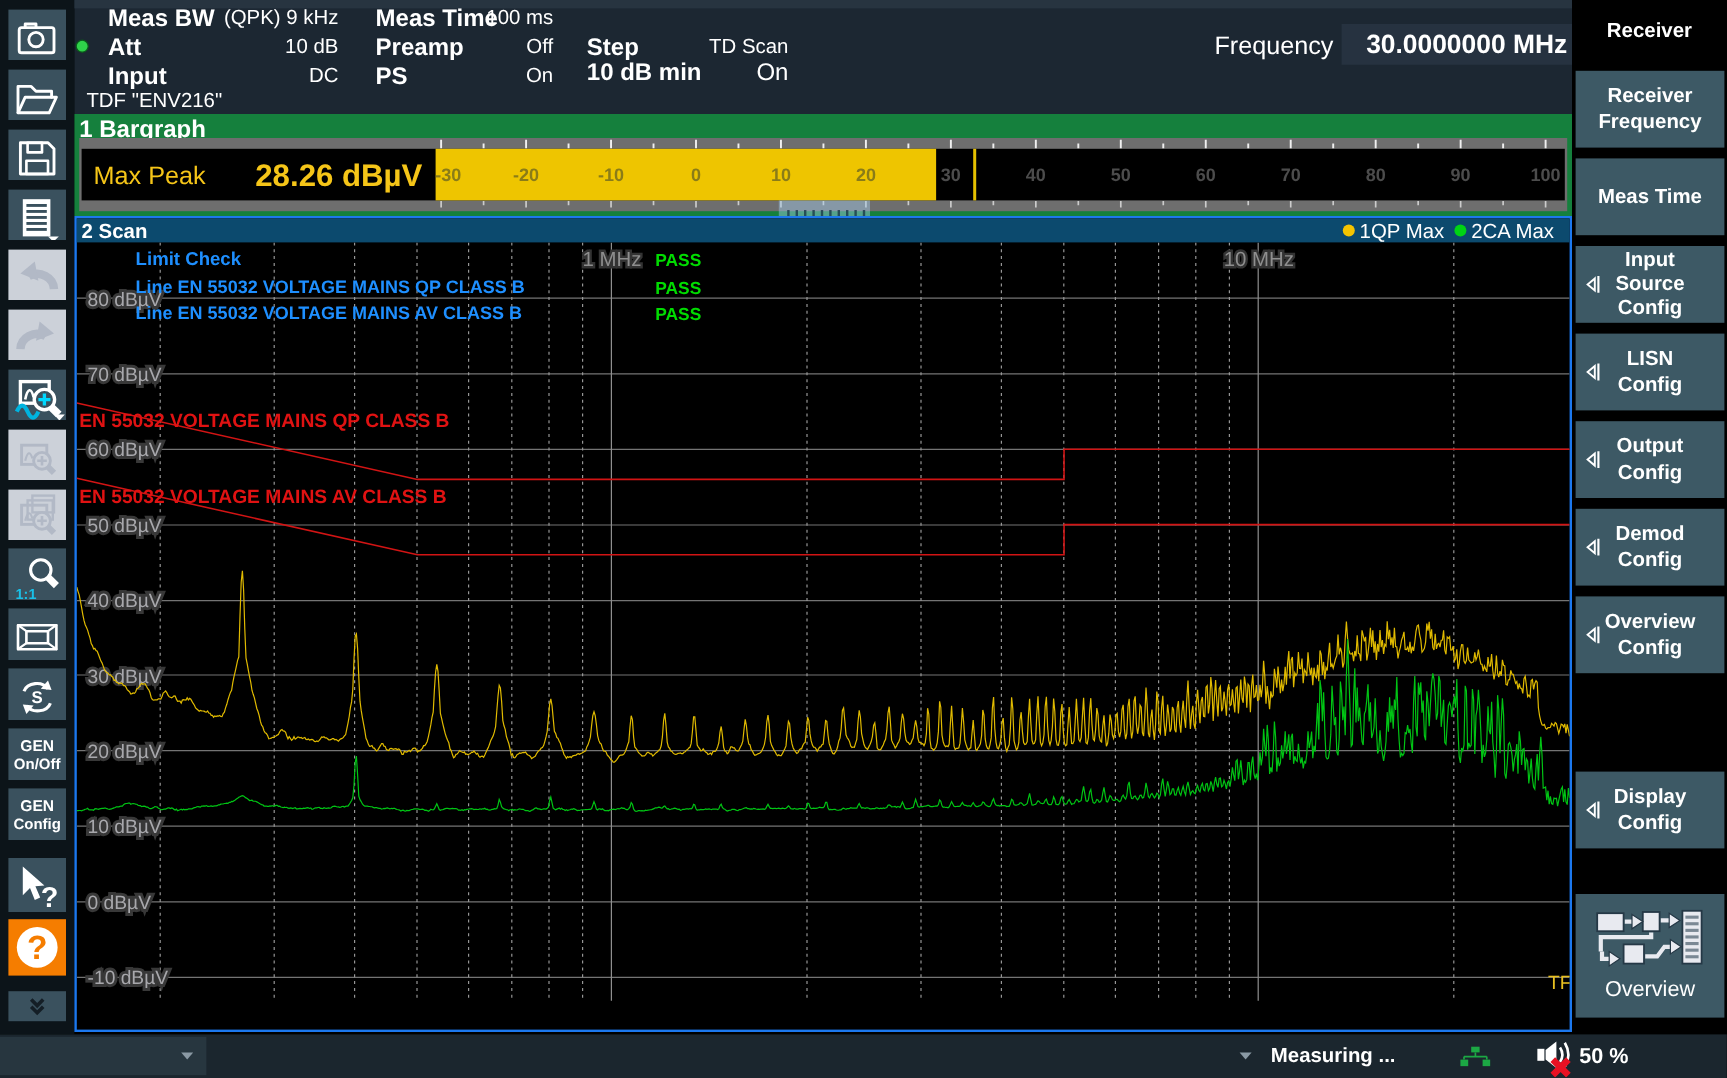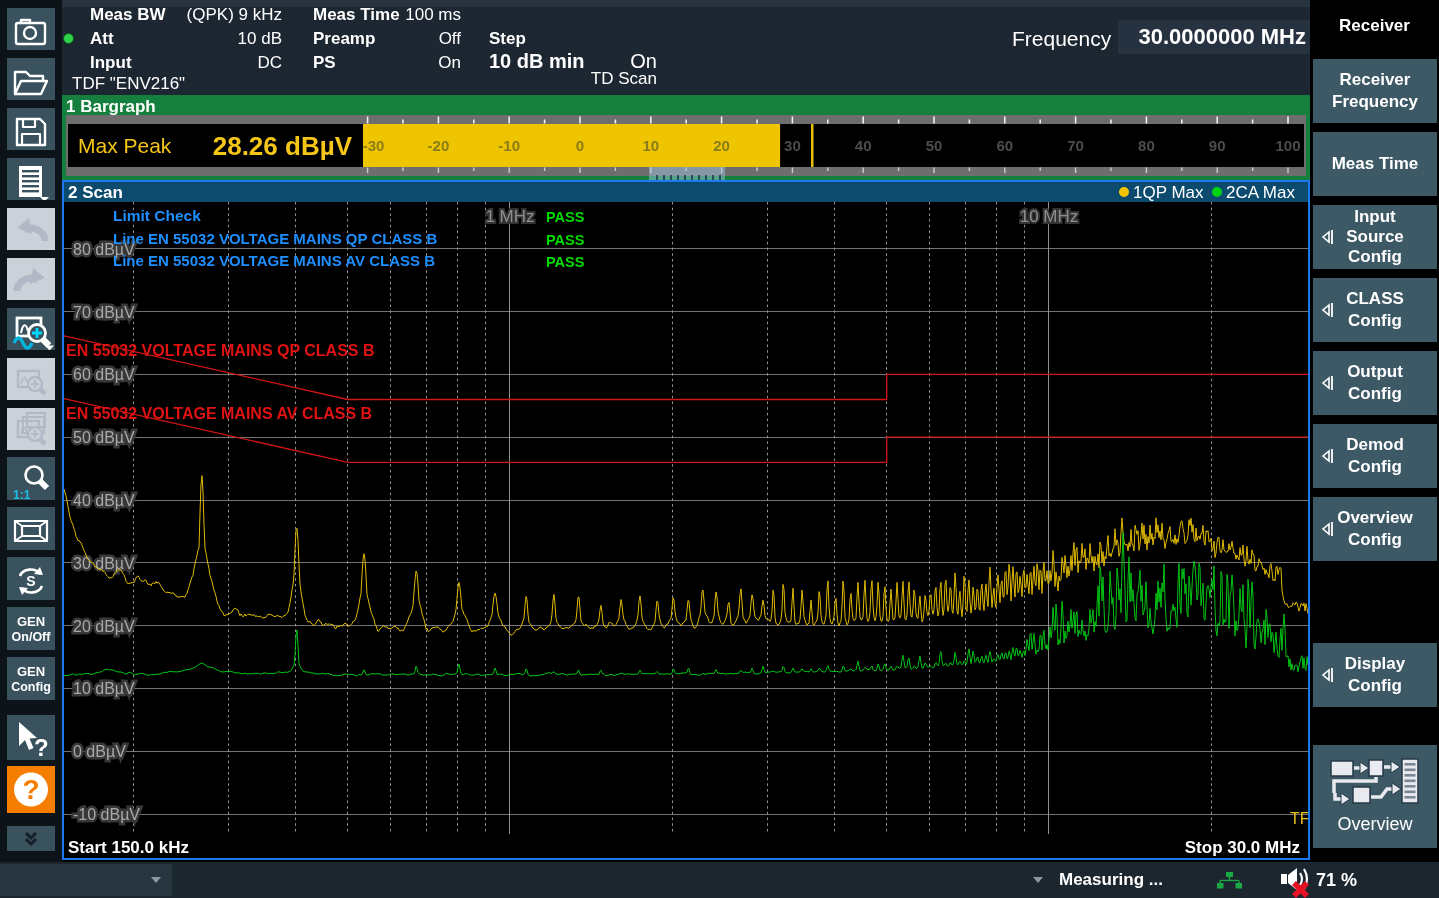--- a/index.html
+++ b/index.html
@@ -1,20 +1,20 @@
 <!DOCTYPE html>
 <html><head><meta charset="utf-8">
 <style>
 * { margin:0; padding:0; box-sizing:border-box; }
 html,body { width:1439px; height:898px; background:#000; overflow:hidden;
   font-family:"Liberation Sans", sans-serif; }
 .abs { position:absolute; }
 #toolbar { position:absolute; left:0; top:0; width:62px; height:862px; background:#0c1419; }
 #header { position:absolute; left:62px; top:0; width:1248px; height:95px; background:#1c2732; color:#fff; }
-.hl { position:absolute; font-size:17px; font-weight:bold; white-space:pre; }
+.hl { position:absolute; font-size:20px; font-weight:bold; white-space:pre; }
 .hv { position:absolute; font-size:17px; white-space:pre; }
 #strip { position:absolute; left:62px; top:95px; width:1248px; height:85px; background:#15803d; }
 #scanwin { position:absolute; left:62px; top:180px; width:1248px; height:680px; background:#000;
   border:2px solid #1c78ee; }
 #scantitle { position:absolute; left:0; top:0; width:1244px; height:20px; background:#0c4a6e; color:#fff; }
 #scanbot { position:absolute; left:0; top:654px; width:1244px; height:22px; background:#000; color:#fff;
   font-size:17px; font-weight:bold; }
 .axlab { font-size:16px; fill:#a8a8ac; stroke:#383838; stroke-width:5px; paint-order:stroke; }
 .fzlab { font-size:17px; fill:#8e8e8e; stroke:#333; stroke-width:4px; paint-order:stroke; }
 #sidebar { position:absolute; left:1310px; top:0; width:129px; height:862px; background:#000; }
@@ -128,21 +128,21 @@
   <div class="hv" style="left:0px;top:29px;width:220px;text-align:right;">10 dB</div>
   <div class="hl" style="left:28px;top:53px;">Input</div>
   <div class="hv" style="left:0px;top:53px;width:220px;text-align:right;">DC</div>
   <div class="hl" style="left:251px;top:5px;">Meas Time</div>
   <div class="hv" style="left:250px;top:5px;width:149px;text-align:right;">100 ms</div>
   <div class="hl" style="left:251px;top:29px;">Preamp</div>
   <div class="hv" style="left:250px;top:29px;width:149px;text-align:right;">Off</div>
   <div class="hl" style="left:251px;top:53px;">PS</div>
   <div class="hv" style="left:250px;top:53px;width:149px;text-align:right;">On</div>
   <div class="hl" style="left:427px;top:29px;">Step</div>
-  <div class="hv" style="left:430px;top:29px;width:165px;text-align:right;margin-top:40px;">TD Scan</div>
+  <div class="hv" style="left:430px;top:29px;width:165px;text-align:right;">TD Scan</div>
   <div class="hl" style="left:427px;top:50px;font-size:20px;">10 dB min</div>
   <div class="hv" style="left:430px;top:50px;width:165px;text-align:right;font-size:20px;">On</div>
   <div class="hv" style="left:10px;top:74px;">TDF "ENV216"</div>
   <div class="hv" style="left:950px;top:27px;font-size:21px;">Frequency</div>
   <div style="position:absolute;left:1056px;top:20px;width:194px;height:34px;background:#263240"></div>
   <div class="hl" style="left:1056px;top:24px;width:188px;text-align:right;font-size:22px;">30.0000000 MHz</div>
 </div>
 
 <div id="strip">
   <div class="hl" style="left:4px;top:2px;color:#fff;">1 Bargraph</div>
@@ -292,24 +292,20 @@
     <text x="113" y="244" font-size="15" font-weight="bold" fill="#1e8fff">Line EN 55032 VOLTAGE MAINS QP CLASS B</text>
     <text x="546" y="245" font-size="14.5" font-weight="bold" fill="#00dc00">PASS</text>
     <text x="113" y="266" font-size="15" font-weight="bold" fill="#1e8fff">Line EN 55032 VOLTAGE MAINS AV CLASS B</text>
     <text x="546" y="267" font-size="14.5" font-weight="bold" fill="#00dc00">PASS</text>
     <text x="66" y="356" font-size="16" font-weight="bold" fill="#e01212">EN 55032 VOLTAGE MAINS QP CLASS B</text>
     <text x="66" y="419" font-size="16" font-weight="bold" fill="#e01212">EN 55032 VOLTAGE MAINS AV CLASS B</text>
     <text x="1290" y="824" font-size="16" fill="#e8c020">TF</text>
     <path d="M64,489.2L65,492.8L66,495.7L67,500.9L68,506.4L69,512.1L70,517.0L71,520.6L72,522.8L73,525.1L74,528.7L75,531.6L76,536.3L77,538.0L78,540.8L79,540.3L80,542.2L81,542.7L82,545.2L83,547.9L84,550.7L85,552.4L86,555.1L87,557.8L88,559.4L89,560.5L90,560.8L91,562.5L92,562.3L93,563.5L94,564.3L95,566.9L96,566.7L97,568.5L98,568.8L99,569.8L100,569.6L101,569.1L102,569.7L103,571.4L104,571.4L105,572.6L106,574.7L107,575.6L108,576.6L109,578.3L110,578.0L111,577.5L112,577.8L113,576.7L114,573.9L115,573.5L116,572.5L117,570.4L118,569.4L119,570.2L120,569.8L121,569.9L122,571.9L123,573.6L124,574.9L125,577.3L126,581.2L127,582.9L128,583.5L129,583.2L130,583.3L131,583.2L132,582.4L133,582.4L134,582.5L135,580.4L136,577.6L137,576.8L138,575.8L139,577.2L140,579.3L141,580.7L142,581.0L143,581.5L144,580.8L145,579.9L146,580.1L147,582.6L148,584.4L149,584.3L150,584.3L151,585.9L152,583.4L153,583.0L154,583.3L155,583.4L156,581.5L157,583.3L158,582.0L159,582.7L160,584.5L161,586.2L162,587.7L163,589.9L164,590.8L165,591.7L166,592.7L167,592.0L168,592.4L169,592.5L170,592.6L171,593.2L172,593.4L173,592.5L174,594.2L175,594.4L176,596.1L177,596.1L178,597.7L179,596.6L180,597.1L181,596.6L182,596.7L183,596.2L184,597.1L185,597.2L186,594.6L187,593.5L188,589.7L189,586.9L190,583.1L191,579.9L192,577.0L193,575.3L194,568.8L195,563.8L196,559.6L197,555.1L198,550.3L199,547.5L200,513.1L201,485.0L202,475.6L203,491.6L204,524.3L205,548.2L206,553.2L207,558.8L208,564.1L209,568.8L210,575.4L211,578.6L212,581.5L213,586.0L214,590.4L215,592.9L216,596.4L217,601.2L218,604.3L219,605.6L220,608.9L221,610.7L222,611.3L223,612.9L224,615.6L225,615.4L226,615.1L227,614.4L228,614.6L229,613.8L230,613.4L231,612.6L232,612.1L233,610.0L234,608.6L235,608.0L236,609.1L237,609.3L238,610.2L239,613.3L240,615.7L241,613.9L242,615.3L243,616.9L244,615.9L245,613.9L246,616.0L247,615.3L248,614.2L249,614.2L250,614.9L251,614.6L252,615.5L253,615.0L254,614.6L255,616.2L256,616.3L257,615.8L258,616.8L259,616.4L260,616.2L261,616.6L262,617.8L263,618.1L264,617.5L265,618.0L266,617.0L267,615.7L268,614.1L269,614.5L270,614.0L271,614.9L272,614.9L273,615.6L274,616.5L275,616.5L276,616.2L277,615.6L278,615.6L279,616.5L280,616.2L281,616.9L282,617.6L283,616.5L284,615.7L285,615.3L286,614.7L287,613.2L288,612.3L289,607.3L290,602.6L291,597.1L292,589.7L293,584.9L294,574.4L295,549.5L296,530.3L297,528.3L298,540.4L299,564.5L300,584.3L301,592.0L302,598.0L303,603.4L304,608.8L305,615.3L306,617.3L307,620.3L308,621.9L309,621.8L310,621.3L311,623.3L312,623.4L313,625.0L314,625.8L315,624.7L316,623.0L317,621.4L318,619.6L319,619.7L320,621.8L321,622.0L322,624.7L323,625.1L324,625.5L325,623.8L326,623.7L327,624.1L328,624.5L329,624.0L330,623.8L331,624.8L332,624.1L333,624.6L334,626.2L335,628.6L336,628.7L337,626.0L338,626.6L339,626.7L340,626.0L341,625.2L342,626.3L343,625.2L344,623.8L345,623.5L346,623.4L347,624.9L348,626.7L349,625.6L350,625.7L351,624.6L352,623.6L353,621.4L354,621.4L355,619.9L356,617.9L357,613.8L358,609.0L359,604.1L360,597.9L361,593.5L362,574.8L363,560.1L364,553.7L365,559.4L366,576.0L367,594.6L368,598.6L369,603.2L370,607.3L371,611.3L372,614.4L373,616.9L374,619.0L375,624.1L376,625.5L377,628.8L378,631.5L379,630.7L380,628.6L381,628.3L382,627.1L383,625.5L384,626.2L385,626.7L386,627.2L387,626.6L388,628.6L389,628.2L390,628.9L391,628.3L392,628.0L393,626.8L394,626.9L395,625.8L396,627.1L397,628.5L398,627.8L399,630.2L400,631.1L401,630.3L402,630.1L403,631.1L404,629.2L405,626.8L406,624.7L407,622.8L408,620.0L409,617.0L410,615.1L411,613.2L412,609.9L413,605.5L414,592.5L415,580.2L416,571.1L417,573.2L418,584.4L419,600.3L420,604.8L421,607.8L422,613.8L423,616.8L424,619.6L425,623.9L426,629.3L427,628.2L428,631.3L429,631.5L430,630.4L431,628.7L432,628.3L433,627.5L434,627.8L435,627.3L436,627.0L437,627.2L438,626.7L439,628.4L440,629.2L441,629.6L442,630.4L443,632.2L444,631.5L445,630.8L446,630.3L447,628.3L448,626.8L449,625.6L450,624.9L451,623.4L452,622.9L453,621.3L454,618.0L455,614.1L456,609.6L457,598.3L458,587.1L459,582.3L460,587.7L461,598.7L462,609.5L463,611.1L464,614.5L465,615.3L466,617.7L467,619.4L468,622.9L469,625.4L470,628.8L471,630.2L472,632.0L473,630.5L474,631.2L475,630.5L476,631.3L477,630.1L478,629.7L479,629.5L480,629.3L481,628.3L482,628.1L483,628.6L484,627.9L485,627.5L486,626.8L487,626.2L488,625.7L489,622.4L490,620.7L491,617.6L492,614.3L493,604.7L494,596.4L495,593.1L496,596.4L497,603.8L498,613.0L499,617.0L500,619.2L501,620.1L502,623.6L503,625.8L504,625.9L505,626.5L506,629.1L507,630.2L508,631.4L509,632.9L510,633.7L511,635.1L512,635.2L513,634.2L514,633.0L515,631.6L516,629.9L517,629.3L518,629.3L519,629.1L520,628.3L521,626.5L522,624.0L523,620.7L524,618.2L525,605.7L526,596.5L527,599.6L528,614.2L529,622.4L530,623.6L531,625.0L532,627.0L533,628.0L534,628.8L535,630.0L536,629.9L537,630.0L538,629.1L539,627.5L540,626.9L541,627.5L542,628.3L543,628.3L544,630.1L545,629.1L546,628.0L547,627.1L548,626.5L549,625.2L550,624.5L551,621.5L552,614.1L553,600.3L554,594.4L555,604.7L556,618.4L557,622.4L558,623.6L559,625.8L560,626.2L561,627.6L562,628.4L563,628.7L564,628.5L565,627.8L566,627.7L567,627.5L568,628.1L569,628.1L570,626.8L571,626.5L572,625.2L573,624.7L574,623.3L575,622.7L576,619.5L577,609.8L578,597.3L579,597.3L580,608.8L581,620.9L582,622.6L583,623.9L584,625.6L585,625.4L586,624.0L587,625.5L588,626.7L589,627.3L590,628.7L591,628.3L592,627.5L593,628.8L594,626.5L595,626.2L596,626.1L597,624.9L598,622.4L599,619.2L600,610.1L601,605.4L602,612.6L603,622.6L604,625.9L605,626.2L606,628.1L607,627.3L608,625.1L609,622.4L610,622.3L611,623.3L612,623.2L613,625.1L614,625.6L615,625.9L616,624.6L617,622.5L618,620.6L619,617.7L620,607.9L621,599.5L622,604.8L623,614.7L624,620.0L625,620.8L626,624.7L627,625.9L628,628.0L629,629.4L630,629.1L631,628.5L632,628.0L633,627.7L634,626.9L635,625.3L636,623.2L637,620.3L638,614.6L639,601.5L640,595.9L641,603.9L642,617.9L643,621.1L644,623.1L645,625.1L646,626.5L647,628.6L648,629.7L649,628.9L650,629.7L651,629.7L652,628.0L653,626.0L654,623.9L655,621.6L656,609.9L657,601.1L658,603.0L659,614.4L660,619.9L661,623.3L662,625.1L663,626.6L664,627.8L665,627.2L666,625.1L667,624.0L668,624.0L669,621.2L670,619.4L671,618.6L672,608.5L673,597.7L674,600.5L675,611.6L676,617.4L677,620.9L678,622.6L679,622.7L680,624.1L681,626.0L682,624.3L683,622.6L684,622.4L685,620.5L686,620.1L687,610.4L688,600.5L689,601.2L690,612.5L691,619.7L692,622.5L693,625.8L694,628.0L695,628.3L696,626.9L697,625.5L698,622.3L699,617.5L700,615.1L701,607.1L702,592.0L703,590.0L704,600.4L705,612.3L706,614.8L707,616.1L708,618.2L709,621.9L710,622.9L711,622.5L712,622.7L713,619.3L714,616.2L715,601.7L716,592.0L717,597.5L718,611.3L719,616.0L720,620.5L721,622.6L722,623.7L723,624.4L724,622.4L725,620.4L726,618.0L727,613.8L728,604.5L729,602.4L730,611.2L731,623.1L732,624.6L733,624.9L734,624.5L735,622.6L736,620.8L737,618.0L738,616.1L739,608.7L740,594.3L741,588.9L742,601.8L743,616.8L744,619.1L745,620.9L746,623.3L747,622.0L748,619.7L749,618.1L750,615.2L751,602.6L752,594.8L753,598.9L754,610.4L755,616.6L756,618.3L757,618.8L758,620.4L759,619.6L760,616.9L761,615.0L762,606.3L763,600.2L764,605.5L765,615.6L766,618.6L767,618.6L768,619.8L769,619.7L770,621.4L771,619.0L772,611.4L773,590.2L774,595.3L775,616.9L776,623.4L777,623.9L778,625.2L779,624.1L780,622.7L781,619.0L782,609.7L783,584.4L784,589.4L785,612.6L786,618.2L787,621.0L788,622.2L789,621.7L790,622.2L791,620.0L792,602.6L793,588.2L794,606.2L795,621.8L796,624.5L797,623.6L798,623.6L799,623.2L800,619.3L801,606.6L802,590.1L803,601.2L804,616.5L805,620.3L806,623.1L807,625.1L808,623.6L809,623.2L810,611.3L811,600.1L812,612.5L813,624.2L814,625.3L815,623.3L816,621.9L817,619.8L818,613.1L819,591.6L820,596.0L821,615.8L822,621.5L823,623.8L824,624.1L825,620.5L826,614.9L827,589.8L828,580.9L829,607.3L830,618.6L831,623.3L832,624.0L833,621.1L834,616.6L835,602.4L836,598.4L837,614.5L838,623.0L839,626.0L840,622.9L841,620.7L842,606.9L843,581.1L844,590.7L845,617.3L846,621.2L847,624.9L848,623.5L849,618.9L850,599.8L851,593.5L852,609.5L853,618.7L854,620.4L855,620.0L856,617.9L857,597.4L858,582.4L859,601.9L860,616.9L861,619.9L862,619.5L863,616.5L864,594.9L865,580.3L866,601.1L867,618.4L868,621.5L869,619.1L870,612.3L871,588.6L872,580.7L873,605.3L874,617.3L875,620.8L876,616.8L877,605.5L878,582.2L879,592.7L880,615.9L881,620.9L882,621.1L883,616.4L884,594.0L885,586.7L886,608.4L887,619.2L888,621.5L889,620.6L890,603.7L891,589.2L892,605.1L893,619.5L894,619.7L895,617.4L896,601.0L897,582.4L898,599.6L899,616.3L900,617.9L901,614.6L902,596.8L903,581.4L904,603.0L905,619.0L906,619.9L907,614.5L908,592.2L909,581.8L910,603.8L911,615.9L912,617.2L913,608.1L914,590.1L915,595.3L916,613.2L917,617.4L918,618.3L919,604.9L920,596.0L921,611.0L922,621.9L923,619.4L924,611.2L925,595.5L926,600.5L927,612.5L928,615.5L929,611.0L930,596.1L931,594.6L932,609.5L933,614.2L934,609.5L935,591.3L936,587.4L937,607.4L938,615.9L939,611.3L940,588.6L941,582.3L942,604.2L943,615.4L944,609.6L945,584.3L946,580.3L947,603.2L948,611.5L949,605.4L950,587.6L951,589.3L952,610.6L953,613.3L954,597.3L955,572.9L956,587.9L957,611.1L958,614.3L959,598.4L960,591.3L961,607.9L962,616.7L963,603.6L964,576.3L965,584.3L966,609.4L967,611.4L968,589.8L969,579.9L970,601.2L971,613.2L972,604.6L973,587.2L974,595.4L975,609.8L976,607.3L977,589.2L978,591.4L979,608.0L980,610.2L981,589.8L982,584.2L983,602.9L984,610.6L985,593.3L986,583.9L987,598.8L988,606.5L989,582.6L990,567.1L991,589.6L992,607.5L993,595.4L994,588.1L995,603.7L996,607.3L997,585.7L998,574.9L999,589.7L1000,602.6L1001,584.3L1002,580.8L1003,596.9L1004,597.2L1005,572.6L1006,571.4L1007,594.6L1008,587.0L1009,564.2L1010,573.9L1011,600.9L1012,581.3L1013,566.7L1014,584.2L1015,597.1L1016,573.9L1017,571.9L1018,592.7L1019,589.8L1020,576.4L1021,584.9L1022,596.5L1023,574.7L1024,570.2L1025,588.1L1026,587.1L1027,574.5L1028,585.0L1029,593.7L1030,573.3L1031,572.3L1032,594.5L1033,580.1L1034,566.3L1035,582.1L1036,585.7L1037,563.8L1038,570.7L1039,589.8L1040,570.1L1041,571.6L1042,593.6L1043,571.7L1044,562.2L1045,581.1L1046,580.3L1047,570.8L1048,583.6L1049,583.2L1050,570.6L1051,580.9L1052,572.8L1053,550.6L1054,563.4L1055,586.5L1056,571.8L1057,580.5L1058,591.0L1059,576.1L1060,580.9L1061,579.5L1062,557.4L1063,564.6L1064,573.0L1065,555.5L1066,565.7L1067,577.7L1068,566.2L1069,575.9L1070,569.7L1071,555.6L1072,570.5L1073,552.8L1074,542.6L1075,565.4L1076,550.0L1077,547.5L1078,572.6L1079,560.8L1080,563.0L1081,561.0L1082,543.4L1083,557.1L1084,557.2L1085,548.8L1086,569.4L1087,557.9L1088,559.7L1089,563.4L1090,543.6L1091,555.2L1092,562.4L1093,556.4L1094,571.0L1095,556.4L1096,563.2L1097,564.8L1098,553.9L1099,567.7L1100,542.0L1101,545.3L1102,562.4L1103,551.6L1104,566.0L1105,556.4L1106,558.7L1107,546.6L1108,535.6L1109,555.8L1110,553.4L1111,556.8L1112,552.9L1113,549.0L1114,546.6L1115,528.8L1116,545.4L1117,539.8L1118,543.5L1119,556.3L1120,552.5L1121,532.5L1122,517.9L1123,532.2L1124,541.6L1125,544.8L1126,545.1L1127,544.1L1128,550.9L1129,542.5L1130,546.9L1131,529.5L1132,544.4L1133,545.0L1134,550.9L1135,525.3L1136,529.5L1137,534.4L1138,530.7L1139,550.3L1140,544.4L1141,535.3L1142,523.2L1143,539.1L1144,525.3L1145,543.9L1146,534.4L1147,550.0L1148,536.6L1149,543.0L1150,525.0L1151,539.3L1152,533.4L1153,544.9L1154,537.0L1155,538.5L1156,517.8L1157,532.6L1158,524.9L1159,537.6L1160,531.1L1161,539.9L1162,523.2L1163,538.8L1164,539.2L1165,548.6L1166,542.8L1167,539.2L1168,533.3L1169,530.6L1170,526.5L1171,541.3L1172,541.4L1173,539.4L1174,543.3L1175,534.9L1176,544.4L1177,538.8L1178,542.4L1179,535.0L1180,526.2L1181,521.6L1182,520.9L1183,528.6L1184,533.1L1185,543.5L1186,542.1L1187,540.3L1188,535.1L1189,519.7L1190,525.5L1191,518.1L1192,532.2L1193,524.5L1194,539.5L1195,541.7L1196,528.1L1197,540.8L1198,536.9L1199,536.0L1200,539.2L1201,533.6L1202,533.4L1203,525.3L1204,541.8L1205,545.2L1206,530.8L1207,532.0L1208,530.7L1209,541.7L1210,541.6L1211,538.4L1212,550.9L1213,548.9L1214,541.1L1215,557.5L1216,553.0L1217,542.7L1218,537.3L1219,537.4L1220,550.9L1221,552.8L1222,550.5L1223,539.7L1224,549.9L1225,551.1L1226,552.4L1227,551.9L1228,551.4L1229,543.6L1230,549.9L1231,547.2L1232,541.3L1233,548.3L1234,553.3L1235,553.6L1236,559.2L1237,555.0L1238,557.5L1239,559.9L1240,547.6L1241,555.1L1242,554.9L1243,545.0L1244,559.0L1245,566.2L1246,560.8L1247,546.3L1248,560.9L1249,564.2L1250,559.3L1251,563.3L1252,549.8L1253,554.4L1254,554.9L1255,570.4L1256,570.9L1257,566.5L1258,566.4L1259,558.7L1260,561.9L1261,562.0L1262,565.5L1263,569.4L1264,568.0L1265,574.4L1266,569.6L1267,573.3L1268,573.7L1269,577.8L1270,565.5L1271,563.6L1272,571.2L1273,580.5L1274,579.2L1275,580.9L1276,567.2L1277,566.2L1278,574.5L1279,569.5L1280,567.3L1281,568.6L1282,589.8L1283,596.5L1284,600.9L1285,604.0L1286,604.4L1287,603.7L1288,606.8L1289,607.6L1290,606.3L1291,606.3L1292,606.1L1293,602.8L1294,603.8L1295,605.0L1296,602.1L1297,603.0L1298,607.1L1299,611.1L1300,607.6L1301,603.5L1302,604.0L1303,605.9L1304,603.2L1305,611.0L1306,603.6L1307,608.5L1308,613.7" fill="none" stroke="#e0ba00" stroke-width="1"></path>
     <path d="M64,675.5L65,675.5L66,675.4L67,675.4L68,675.7L69,675.2L70,674.9L71,674.4L72,674.2L73,673.6L74,674.7L75,674.9L76,674.8L77,674.9L78,675.2L79,674.1L80,673.9L81,674.2L82,674.5L83,674.1L84,673.8L85,673.7L86,673.6L87,673.5L88,673.4L89,673.9L90,674.2L91,674.4L92,674.2L93,674.1L94,673.6L95,673.2L96,672.9L97,672.3L98,672.4L99,672.4L100,672.0L101,671.7L102,671.7L103,670.6L104,669.9L105,669.6L106,669.6L107,669.2L108,669.2L109,670.2L110,669.8L111,669.7L112,669.8L113,670.1L114,670.2L115,671.1L116,671.4L117,671.4L118,672.2L119,671.9L120,671.8L121,672.0L122,672.6L123,672.6L124,673.4L125,673.9L126,673.9L127,673.4L128,673.0L129,672.2L130,672.3L131,672.6L132,673.5L133,674.0L134,674.7L135,674.8L136,674.5L137,674.2L138,674.2L139,673.7L140,673.3L141,673.3L142,673.8L143,673.3L144,673.6L145,674.5L146,675.0L147,674.3L148,675.6L149,675.2L150,674.8L151,674.4L152,675.0L153,674.3L154,674.8L155,674.5L156,674.7L157,674.1L158,674.1L159,674.1L160,674.1L161,673.4L162,673.0L163,672.9L164,672.3L165,672.2L166,672.4L167,672.6L168,671.7L169,671.7L170,671.6L171,671.7L172,671.3L173,671.9L174,671.9L175,671.8L176,671.6L177,672.0L178,671.8L179,671.6L180,671.6L181,671.4L182,670.7L183,670.7L184,670.1L185,670.0L186,670.0L187,669.6L188,669.5L189,669.3L190,669.5L191,668.6L192,668.7L193,667.8L194,668.0L195,667.3L196,666.6L197,665.8L198,665.3L199,664.4L200,663.9L201,663.4L202,663.1L203,663.3L204,664.2L205,664.9L206,665.5L207,666.2L208,667.1L209,667.0L210,666.8L211,667.6L212,667.7L213,667.7L214,668.2L215,668.7L216,669.4L217,670.0L218,670.5L219,670.7L220,671.7L221,671.7L222,671.8L223,671.9L224,672.0L225,671.6L226,671.7L227,671.3L228,672.0L229,671.6L230,671.2L231,671.1L232,671.9L233,671.8L234,672.5L235,672.7L236,673.1L237,672.7L238,672.9L239,672.8L240,673.5L241,673.6L242,673.3L243,673.4L244,673.8L245,673.3L246,673.1L247,674.0L248,674.0L249,673.8L250,673.6L251,673.9L252,673.8L253,673.5L254,673.7L255,673.4L256,673.1L257,673.2L258,673.7L259,673.3L260,674.4L261,674.2L262,673.5L263,673.2L264,673.2L265,672.9L266,672.8L267,673.6L268,673.7L269,673.9L270,673.1L271,673.4L272,673.6L273,673.4L274,673.2L275,673.5L276,673.2L277,672.2L278,671.9L279,671.8L280,672.1L281,672.5L282,672.4L283,672.8L284,672.6L285,672.1L286,672.0L287,672.5L288,672.0L289,671.7L290,671.7L291,670.4L292,668.8L293,667.1L294,664.8L295,654.5L296,635.6L297,630.0L298,645.7L299,663.5L300,666.4L301,668.0L302,670.0L303,671.1L304,671.8L305,671.8L306,671.8L307,672.0L308,672.1L309,672.3L310,672.3L311,672.8L312,673.2L313,673.0L314,673.0L315,673.5L316,673.7L317,673.7L318,674.3L319,674.0L320,673.6L321,673.9L322,673.5L323,673.3L324,673.7L325,674.1L326,673.6L327,673.9L328,673.7L329,673.6L330,674.3L331,674.6L332,674.8L333,675.1L334,675.8L335,675.3L336,675.2L337,675.8L338,676.0L339,675.4L340,675.5L341,675.5L342,675.0L343,674.6L344,674.6L345,674.1L346,674.0L347,674.0L348,674.1L349,674.3L350,674.6L351,674.4L352,674.3L353,674.6L354,675.3L355,675.1L356,675.5L357,676.1L358,675.5L359,674.4L360,674.8L361,674.9L362,674.0L363,671.8L364,669.8L365,672.0L366,674.6L367,675.3L368,674.8L369,674.8L370,674.3L371,673.9L372,673.6L373,673.7L374,673.8L375,674.1L376,673.8L377,673.6L378,673.8L379,673.8L380,673.8L381,674.1L382,675.1L383,675.0L384,675.3L385,674.8L386,675.5L387,674.7L388,674.9L389,674.5L390,674.4L391,674.0L392,674.1L393,673.9L394,674.2L395,674.7L396,674.4L397,674.5L398,674.6L399,674.5L400,674.0L401,674.4L402,674.0L403,674.0L404,673.6L405,674.5L406,674.3L407,675.0L408,675.1L409,674.9L410,674.4L411,674.4L412,673.8L413,674.1L414,673.8L415,670.9L416,666.2L417,668.4L418,672.3L419,673.4L420,674.1L421,674.4L422,674.7L423,674.8L424,675.6L425,674.8L426,674.7L427,674.5L428,675.2L429,674.7L430,675.0L431,675.0L432,674.4L433,674.0L434,674.4L435,674.5L436,674.4L437,675.0L438,675.5L439,675.6L440,675.5L441,676.1L442,675.9L443,675.2L444,674.9L445,674.1L446,673.4L447,673.2L448,674.0L449,674.1L450,674.3L451,674.7L452,674.4L453,674.1L454,674.1L455,674.2L456,673.5L457,672.6L458,667.3L459,664.2L460,668.9L461,673.5L462,674.2L463,674.9L464,674.3L465,673.9L466,673.3L467,674.3L468,673.6L469,674.6L470,674.6L471,675.5L472,674.8L473,675.5L474,675.0L475,674.8L476,674.2L477,674.4L478,673.9L479,674.3L480,674.8L481,675.5L482,675.3L483,675.4L484,675.0L485,674.9L486,674.8L487,674.8L488,674.7L489,674.7L490,674.6L491,674.4L492,674.5L493,673.8L494,670.9L495,668.1L496,670.5L497,674.2L498,674.9L499,674.0L500,674.1L501,674.6L502,673.9L503,674.8L504,675.5L505,675.6L506,675.4L507,675.7L508,675.1L509,674.7L510,674.6L511,674.3L512,674.4L513,674.6L514,674.2L515,673.8L516,674.0L517,673.8L518,673.1L519,673.6L520,673.4L521,674.2L522,674.7L523,674.7L524,673.9L525,672.4L526,668.9L527,670.2L528,674.1L529,675.6L530,676.1L531,675.9L532,675.6L533,675.6L534,675.8L535,675.6L536,675.7L537,675.7L538,675.2L539,675.4L540,675.1L541,675.0L542,674.8L543,674.7L544,674.3L545,673.9L546,673.2L547,673.2L548,673.0L549,672.6L550,672.8L551,673.5L552,673.3L553,672.1L554,671.7L555,673.1L556,674.0L557,673.9L558,674.7L559,674.4L560,674.0L561,673.8L562,673.5L563,673.7L564,674.1L565,674.4L566,674.3L567,675.2L568,675.0L569,674.4L570,674.5L571,674.3L572,674.0L573,674.1L574,674.3L575,673.8L576,674.0L577,673.2L578,670.3L579,670.7L580,674.0L581,675.3L582,674.8L583,674.9L584,674.5L585,674.7L586,674.7L587,674.6L588,674.1L589,674.5L590,674.3L591,674.1L592,674.4L593,674.6L594,674.2L595,674.2L596,674.2L597,674.2L598,674.6L599,674.1L600,671.3L601,670.2L602,672.8L603,674.0L604,674.3L605,675.3L606,675.9L607,675.5L608,675.2L609,675.2L610,674.4L611,674.5L612,674.5L613,674.9L614,675.4L615,675.5L616,674.7L617,674.7L618,674.4L619,674.0L620,673.5L621,673.2L622,673.1L623,673.9L624,673.9L625,674.3L626,674.1L627,674.3L628,673.6L629,673.9L630,674.2L631,674.4L632,674.2L633,674.4L634,674.3L635,674.2L636,674.1L637,674.4L638,674.0L639,672.0L640,670.2L641,672.2L642,673.6L643,673.6L644,673.8L645,673.7L646,673.6L647,673.8L648,673.7L649,673.5L650,673.9L651,673.8L652,673.4L653,673.7L654,673.8L655,673.5L656,672.7L657,671.5L658,672.4L659,674.0L660,674.1L661,674.2L662,673.6L663,674.1L664,674.3L665,674.3L666,673.9L667,673.8L668,673.8L669,673.9L670,674.3L671,674.2L672,673.0L673,669.3L674,669.5L675,672.5L676,673.8L677,673.7L678,673.5L679,673.6L680,673.7L681,673.5L682,673.1L683,672.7L684,673.0L685,672.9L686,673.0L687,672.1L688,668.7L689,668.7L690,673.1L691,674.8L692,674.5L693,674.7L694,674.7L695,674.4L696,674.5L697,675.0L698,675.2L699,675.2L700,674.8L701,674.9L702,673.8L703,673.5L704,674.0L705,674.4L706,673.8L707,673.9L708,673.6L709,673.1L710,673.4L711,673.5L712,673.4L713,673.4L714,673.5L715,671.3L716,669.6L717,671.7L718,673.3L719,673.0L720,673.3L721,673.6L722,673.3L723,673.3L724,673.5L725,674.0L726,674.0L727,673.9L728,673.9L729,673.9L730,673.3L731,673.3L732,673.7L733,673.8L734,673.5L735,673.9L736,673.2L737,673.6L738,673.3L739,673.0L740,671.0L741,670.8L742,671.2L743,672.4L744,672.3L745,672.2L746,672.0L747,672.9L748,672.1L749,672.3L750,672.8L751,670.8L752,668.3L753,670.5L754,673.2L755,674.0L756,674.0L757,673.9L758,673.9L759,673.6L760,673.0L761,672.8L762,669.5L763,666.1L764,669.1L765,672.2L766,672.6L767,672.3L768,672.1L769,672.2L770,671.9L771,671.7L772,671.6L773,671.2L774,671.1L775,672.0L776,672.2L777,672.2L778,672.0L779,671.9L780,671.6L781,671.8L782,670.5L783,666.6L784,667.7L785,671.5L786,672.7L787,672.5L788,672.9L789,672.8L790,673.1L791,672.3L792,670.3L793,668.0L794,670.0L795,671.9L796,672.2L797,672.1L798,672.0L799,671.9L800,671.8L801,670.3L802,668.7L803,670.4L804,671.2L805,671.1L806,671.7L807,671.6L808,671.6L809,672.1L810,670.4L811,668.8L812,670.5L813,671.8L814,672.1L815,672.0L816,671.5L817,671.3L818,670.5L819,668.4L820,668.7L821,670.5L822,671.3L823,671.8L824,672.1L825,672.0L826,670.5L827,667.3L828,665.7L829,669.3L830,670.9L831,671.3L832,671.2L833,671.7L834,671.4L835,671.4L836,671.3L837,671.4L838,671.6L839,672.1L840,671.9L841,672.0L842,669.8L843,666.1L844,667.0L845,670.5L846,671.0L847,671.0L848,670.6L849,670.3L850,669.1L851,669.1L852,669.9L853,671.1L854,670.9L855,670.5L856,669.5L857,665.4L858,661.2L859,666.3L860,670.8L861,671.0L862,670.4L863,670.3L864,668.9L865,667.3L866,667.9L867,669.2L868,669.5L869,669.6L870,669.2L871,667.0L872,666.0L873,669.3L874,670.5L875,670.5L876,670.6L877,668.6L878,664.1L879,666.2L880,670.2L881,670.6L882,670.5L883,669.3L884,665.2L885,663.8L886,667.6L887,669.8L888,670.1L889,669.8L890,667.6L891,666.2L892,668.3L893,670.3L894,669.8L895,669.8L896,667.9L897,666.2L898,666.7L899,668.3L900,667.8L901,667.0L902,660.3L903,655.3L904,661.4L905,667.4L906,667.9L907,666.6L908,660.0L909,658.0L910,665.0L911,668.8L912,669.4L913,668.4L914,666.3L915,666.6L916,668.5L917,668.2L918,666.6L919,660.7L920,656.2L921,662.8L922,667.9L923,668.3L924,665.8L925,663.0L926,664.0L927,666.4L928,666.9L929,666.9L930,666.1L931,666.2L932,667.3L933,668.1L934,667.2L935,663.9L936,662.6L937,664.8L938,665.9L939,663.1L940,654.3L941,651.6L942,661.1L943,665.4L944,665.5L945,663.7L946,663.4L947,665.4L948,666.5L949,665.2L950,662.8L951,662.7L952,665.0L953,664.6L954,660.1L955,652.3L956,657.1L957,663.8L958,664.9L959,662.2L960,661.3L961,663.1L962,664.9L963,663.7L964,661.0L965,661.7L966,664.6L967,662.3L968,653.6L969,648.9L970,657.3L971,663.6L972,658.0L973,651.2L974,655.4L975,662.2L976,661.2L977,657.3L978,657.3L979,662.4L980,662.6L981,658.6L982,656.3L983,660.9L984,662.8L985,658.4L986,655.3L987,659.9L988,662.5L989,655.4L990,651.5L991,656.7L992,662.1L993,659.9L994,658.9L995,660.7L996,661.4L997,656.9L998,654.6L999,658.6L1000,659.9L1001,655.0L1002,652.8L1003,658.1L1004,659.0L1005,653.3L1006,653.0L1007,658.9L1008,657.2L1009,651.2L1010,654.1L1011,659.8L1012,652.5L1013,647.5L1014,653.4L1015,656.1L1016,648.7L1017,648.4L1018,655.7L1019,654.8L1020,650.3L1021,653.0L1022,657.5L1023,652.1L1024,650.8L1025,655.6L1026,648.8L1027,639.5L1028,645.8L1029,650.6L1030,634.4L1031,633.2L1032,649.3L1033,642.7L1034,633.5L1035,644.2L1036,654.2L1037,650.1L1038,651.8L1039,649.5L1040,635.4L1041,635.4L1042,650.1L1043,636.2L1044,630.4L1045,645.0L1046,648.9L1047,644.6L1048,650.1L1049,639.8L1050,626.9L1051,637.8L1052,631.0L1053,607.4L1054,621.4L1055,630.2L1056,604.1L1057,616.7L1058,644.9L1059,639.5L1060,643.6L1061,628.4L1062,601.2L1063,614.3L1064,643.0L1065,631.2L1066,638.4L1067,635.7L1068,621.1L1069,632.0L1070,625.0L1071,609.5L1072,628.2L1073,621.2L1074,612.0L1075,633.3L1076,614.7L1077,611.5L1078,636.5L1079,630.2L1080,633.4L1081,634.5L1082,619.9L1083,630.4L1084,636.1L1085,631.1L1086,640.4L1087,634.7L1088,635.8L1089,628.2L1090,609.5L1091,623.2L1092,618.1L1093,609.6L1094,631.9L1095,621.6L1096,626.4L1097,605.8L1098,585.8L1099,616.3L1100,566.8L1101,574.8L1102,601.0L1103,576.9L1104,608.6L1105,630.7L1106,632.5L1107,631.8L1108,625.4L1109,612.0L1110,571.4L1111,588.5L1112,604.4L1113,597.5L1114,626.6L1115,629.5L1116,615.3L1117,568.0L1118,577.4L1119,600.1L1120,588.8L1121,612.7L1122,562.6L1123,532.6L1124,561.9L1125,590.0L1126,621.9L1127,620.2L1128,580.2L1129,556.8L1130,602.0L1131,572.9L1132,601.1L1133,589.7L1134,603.7L1135,617.8L1136,620.8L1137,594.8L1138,592.2L1139,583.1L1140,570.2L1141,601.2L1142,585.3L1143,615.0L1144,611.5L1145,606.0L1146,581.8L1147,606.9L1148,627.9L1149,625.1L1150,608.5L1151,621.9L1152,628.1L1153,634.0L1154,627.6L1155,617.9L1156,593.3L1157,609.7L1158,581.1L1159,602.1L1160,588.0L1161,607.2L1162,582.9L1163,591.7L1164,564.2L1165,599.4L1166,617.6L1167,631.2L1168,627.7L1169,629.6L1170,627.7L1171,610.6L1172,611.4L1173,604.3L1174,610.8L1175,607.5L1176,619.2L1177,627.4L1178,583.6L1179,563.4L1180,605.8L1181,613.6L1182,568.9L1183,578.9L1184,568.5L1185,593.9L1186,583.7L1187,613.1L1188,616.9L1189,576.1L1190,585.6L1191,605.2L1192,587.1L1193,569.3L1194,561.1L1195,566.0L1196,578.9L1197,599.8L1198,594.6L1199,563.3L1200,567.5L1201,605.7L1202,595.1L1203,583.1L1204,618.8L1205,620.2L1206,603.6L1207,588.0L1208,585.5L1209,588.9L1210,597.5L1211,586.0L1212,580.0L1213,589.8L1214,565.9L1215,608.0L1216,630.8L1217,635.8L1218,623.4L1219,625.8L1220,620.8L1221,571.5L1222,575.6L1223,624.8L1224,619.1L1225,622.4L1226,620.8L1227,574.2L1228,582.9L1229,628.4L1230,596.2L1231,590.8L1232,574.9L1233,588.4L1234,609.3L1235,635.8L1236,620.7L1237,630.7L1238,627.5L1239,616.0L1240,588.6L1241,608.4L1242,611.8L1243,584.8L1244,618.5L1245,629.2L1246,648.0L1247,626.6L1248,579.3L1249,591.7L1250,627.7L1251,602.8L1252,581.9L1253,595.8L1254,644.8L1255,648.9L1256,637.1L1257,620.2L1258,618.9L1259,622.6L1260,629.0L1261,642.8L1262,632.7L1263,628.7L1264,620.0L1265,644.7L1266,609.4L1267,617.7L1268,637.5L1269,624.4L1270,623.8L1271,641.8L1272,632.4L1273,634.3L1274,652.8L1275,643.5L1276,632.2L1277,648.3L1278,655.8L1279,657.5L1280,640.3L1281,628.4L1282,650.4L1283,629.2L1284,614.0L1285,628.7L1286,656.8L1287,656.4L1288,655.8L1289,666.8L1290,658.9L1291,670.1L1292,663.7L1293,669.7L1294,670.2L1295,665.1L1296,665.5L1297,665.2L1298,671.7L1299,666.7L1300,662.2L1301,657.7L1302,655.7L1303,668.3L1304,657.7L1305,668.3L1306,670.5L1307,656.7L1308,665.0" fill="none" stroke="#00c414" stroke-width="1"></path>
   </svg>
-  <div id="scanbot">
-    <span style="position:absolute;left:4px;top:2px;">Start 150.0 kHz</span>
-    <span style="position:absolute;right:8px;top:2px;">Stop 30.0 MHz</span>
-  </div>
 </div>
 
 <div id="sidebar">
   <div style="position:absolute;left:0;top:16px;width:129px;text-align:center;color:#fff;font-size:17px;font-weight:bold;">Receiver</div>
   <div class="skey" style="top:59px;height:64px;line-height:22px">
       <div class="skt">
         <div>Receiver</div>
         <div>Frequency</div>
       </div>
     </div>
@@ -328,21 +324,21 @@
         <div>Source</div>
         <div>Config</div>
       </div>
     </div>
     <div class="skey" style="top:278px;height:64px;line-height:22px">
       <svg style="position:absolute;left:7px;top:50%;margin-top:-9px" width="16" height="18" viewBox="0 0 16 18">
         <path d="M9 4 L3 9 L9 14 Z" fill="none" stroke="#fff" stroke-width="1.6"></path>
         <line x1="12" y1="2" x2="12" y2="16" stroke="#fff" stroke-width="1.8"></line>
       </svg>
       <div class="skt">
-        <div>CLASS</div>
+        <div>LISN</div>
         <div>Config</div>
       </div>
     </div>
     <div class="skey" style="top:351px;height:64px;line-height:22px">
       <svg style="position:absolute;left:7px;top:50%;margin-top:-9px" width="16" height="18" viewBox="0 0 16 18">
         <path d="M9 4 L3 9 L9 14 Z" fill="none" stroke="#fff" stroke-width="1.6"></path>
         <line x1="12" y1="2" x2="12" y2="16" stroke="#fff" stroke-width="1.8"></line>
       </svg>
       <div class="skt">
         <div>Output</div>
@@ -429,14 +425,14 @@
         <line x1="23" y1="8.5" x2="23" y2="11" stroke="#1ca844" stroke-width="1.4"></line>
         <rect x="1" y="11" width="6.5" height="5.5" fill="#1ca844"></rect>
         <rect x="19.5" y="11" width="6.5" height="5.5" fill="#1ca844"></rect>
       </svg></div>
   <div class="abs" style="left:1281px;top:4px;"><svg width="36" height="32" viewBox="0 0 36 32">
         <rect x="0" y="8" width="6" height="10" fill="#fff"></rect>
         <path d="M7 9 L16 2 V24 L7 17 Z" fill="#fff"></path>
         <path d="M19 7 q4 6 0 12 M23 3 q6 10 0 20" stroke="#fff" stroke-width="2.2" fill="none"></path>
         <path d="M13 17 l13 13 M26 17 l-13 13" stroke="#e81123" stroke-width="5.5"></path>
       </svg></div>
-  <div style="position:absolute;left:1316px;top:8px;font-size:18px;font-weight:bold;">71 %</div>
+  <div style="position:absolute;left:1316px;top:8px;font-size:18px;font-weight:bold;">50 %</div>
 </div>
 
 </body></html>

